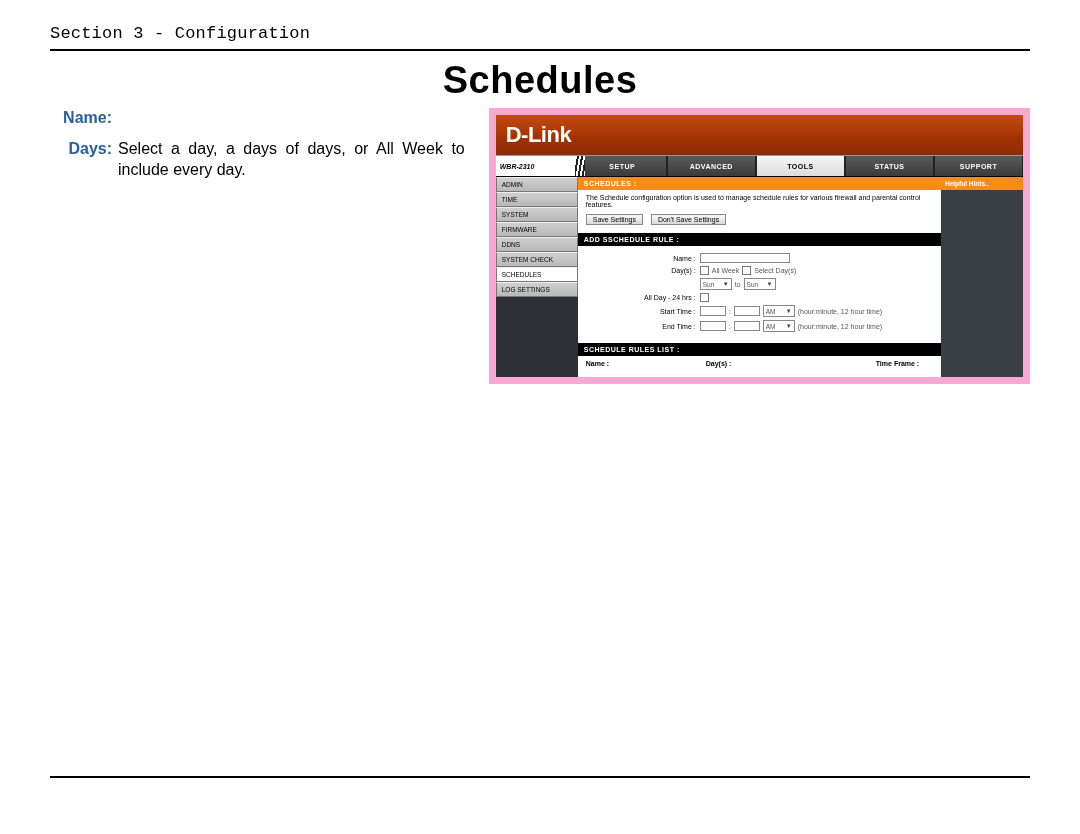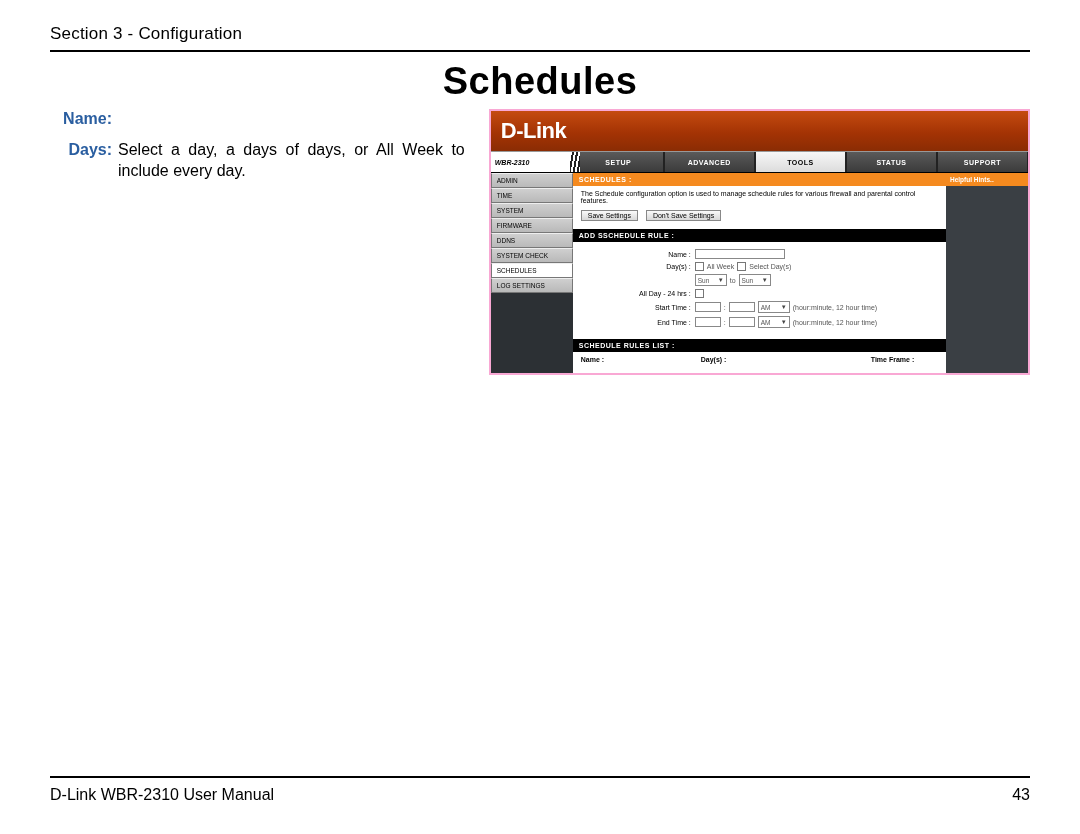--- a/index.html
+++ b/index.html
@@ -12,21 +12,21 @@
     color: #000;
   }
   .page {
     position: relative;
     width: 1080px;
     height: 834px;
     box-sizing: border-box;
     padding: 24px 50px 30px 50px;
   }
   .section-header {
-    font-family: Liberation Sans, sans-serif;
+    font-family: Liberation Mono, monospace;
     font-size: 17px;
     font-weight: 300;
     letter-spacing: 0.2px;
     margin-bottom: 6px;
   }
   .hr {
     border: none;
     border-top: 2px solid #000;
     margin: 0 0 8px 0;
   }
@@ -66,21 +66,21 @@
     text-align: justify;
     color: #000;
   }
   .def-text b {
     font-weight: 700;
   }
 
   
   .shot {
     width: 548px;
-    border: 2px solid #f9a8d4;
+    border: 7px solid #f9a8d4;
     font-family: Verdana, Tahoma, Arial, sans-serif;
     font-size: 8px;
     background: #5eead4;
     box-sizing: border-box;
   }
   .shot-banner {
     height: 40px;
     background: linear-gradient(#c54b10, #a43304 55%, #8a2c04);
     display: flex;
     align-items: center;
@@ -408,18 +408,14 @@
 
         <div class="hints-col">
           <div class="hints-header">Helpful Hints..</div>
         </div>
       </div>
     </div>
 
   </div>
 
   <div class="footer-line"></div>
-  <div class="footer-row">
-    <span>D-Link WBR-2310 User Manual</span>
-    <span>43</span>
-  </div>
 
 </div>
 
 </body></html>

